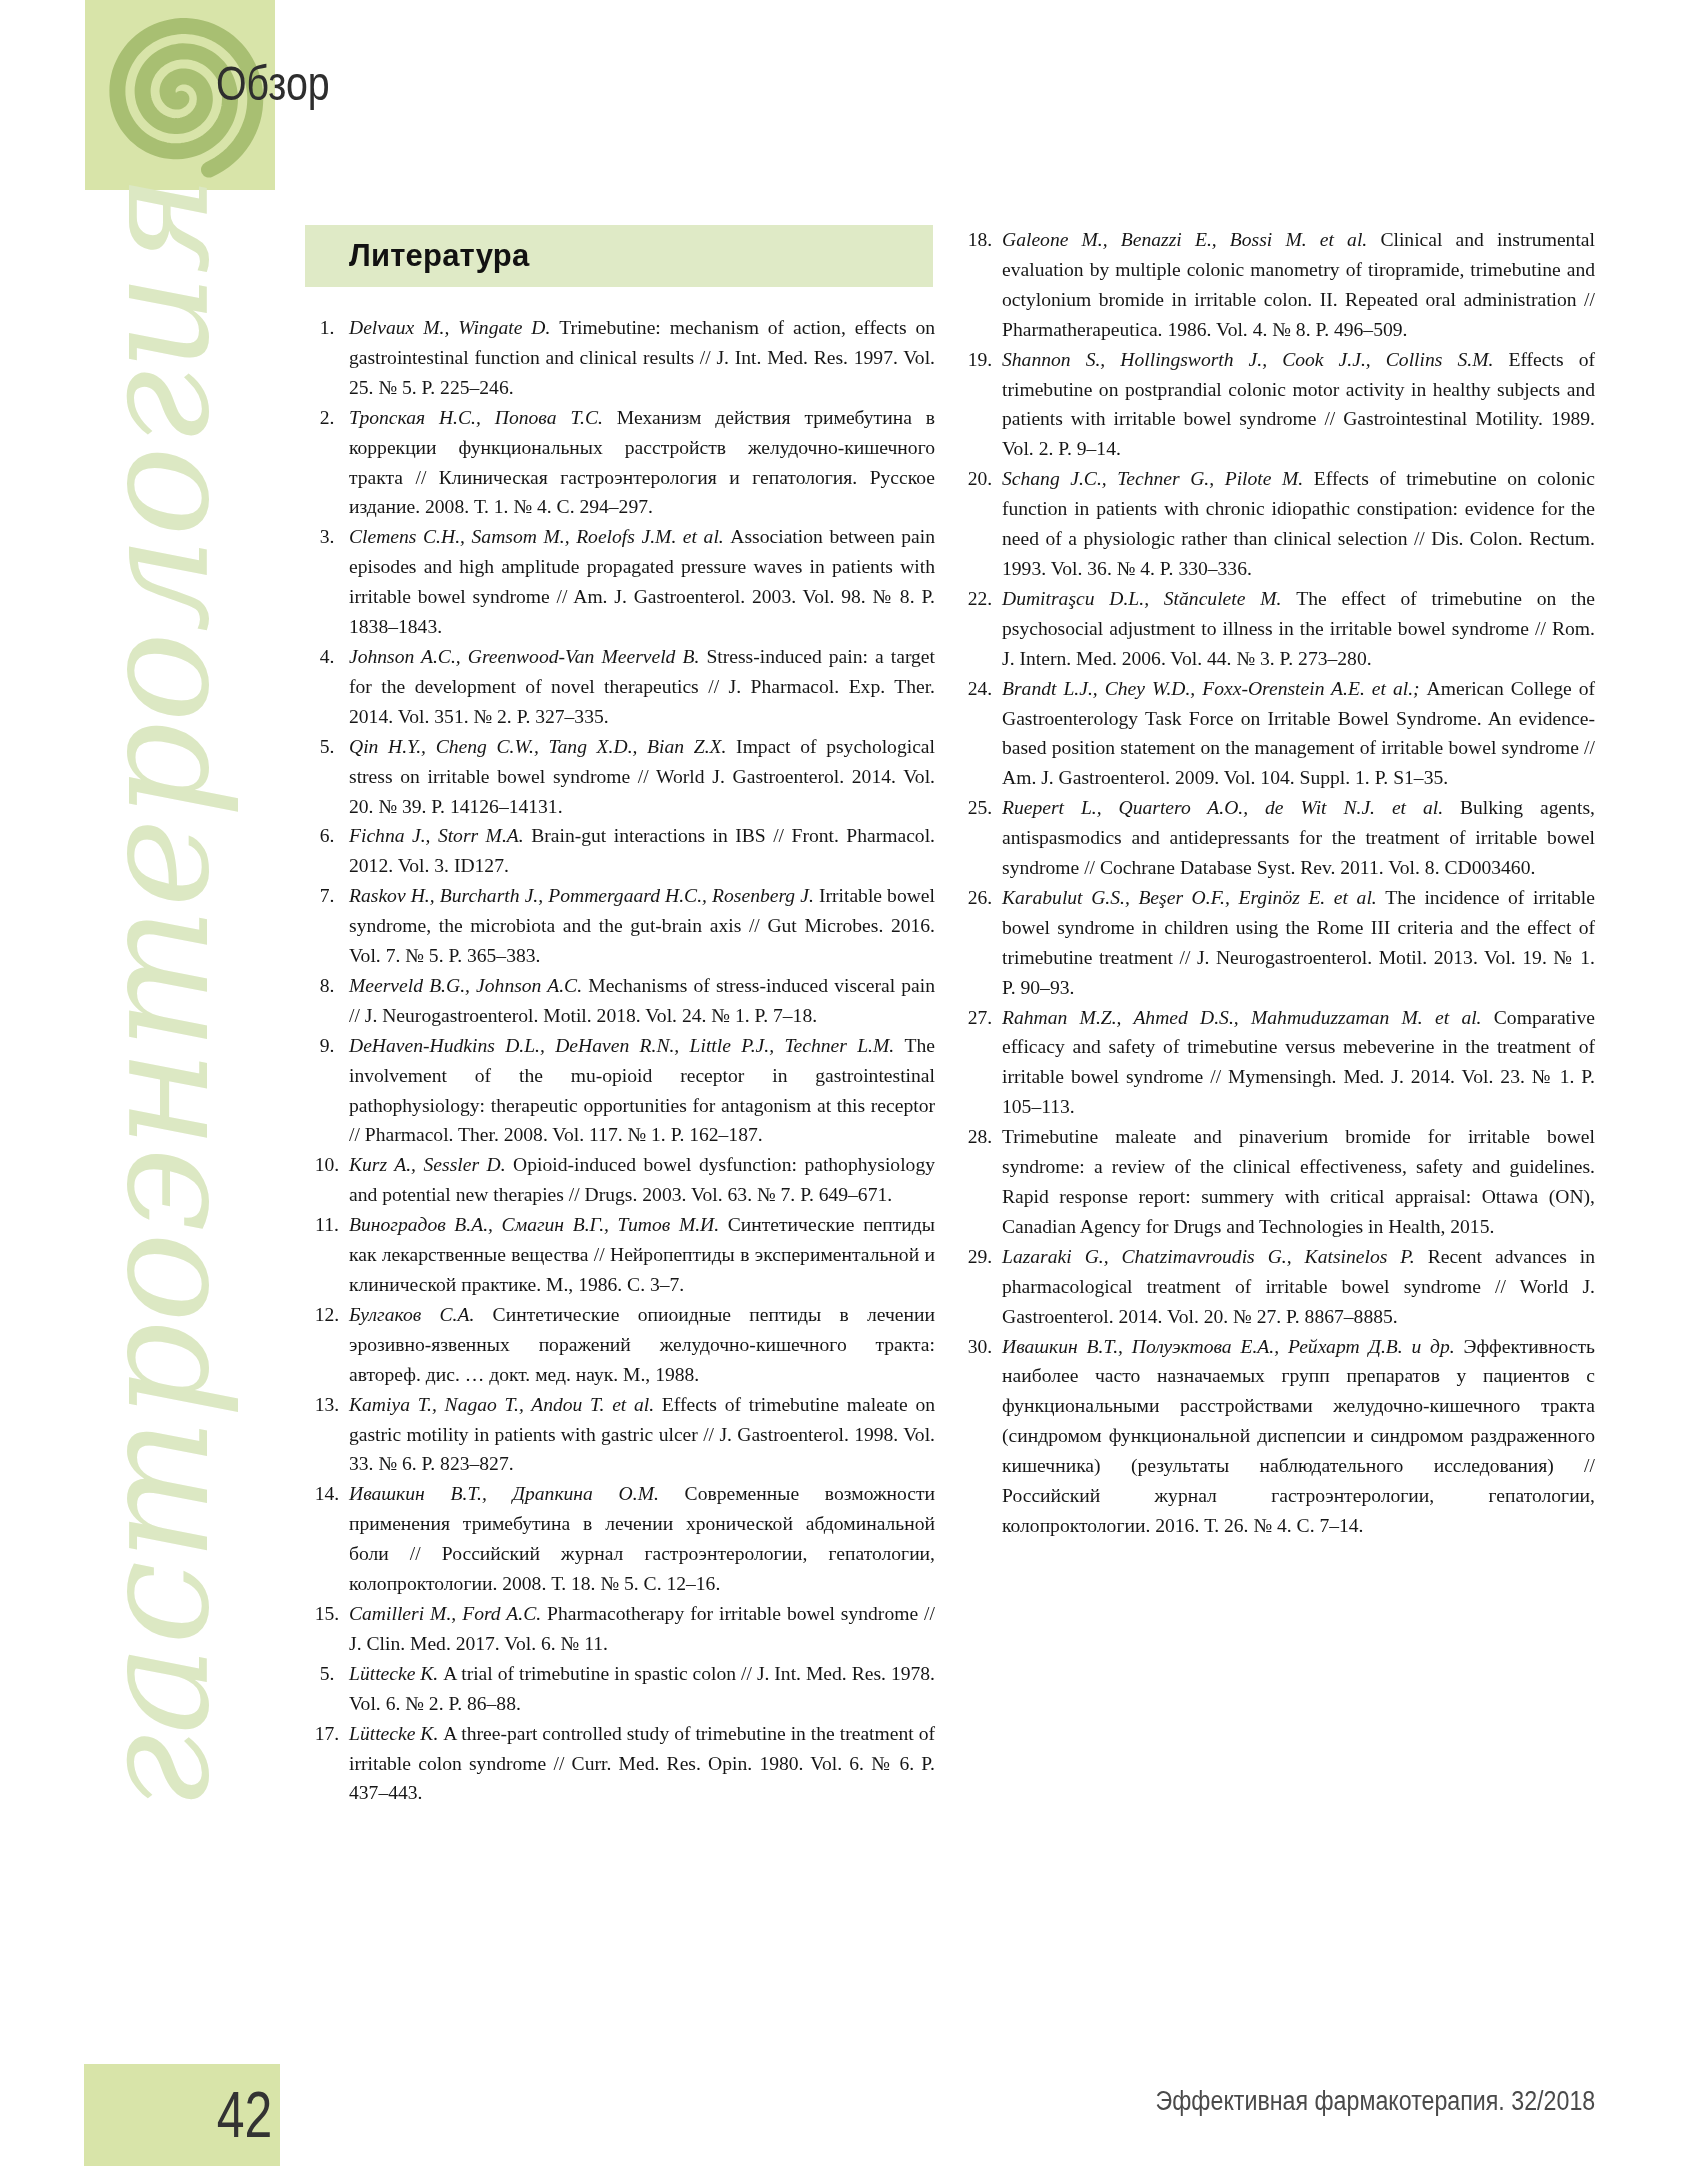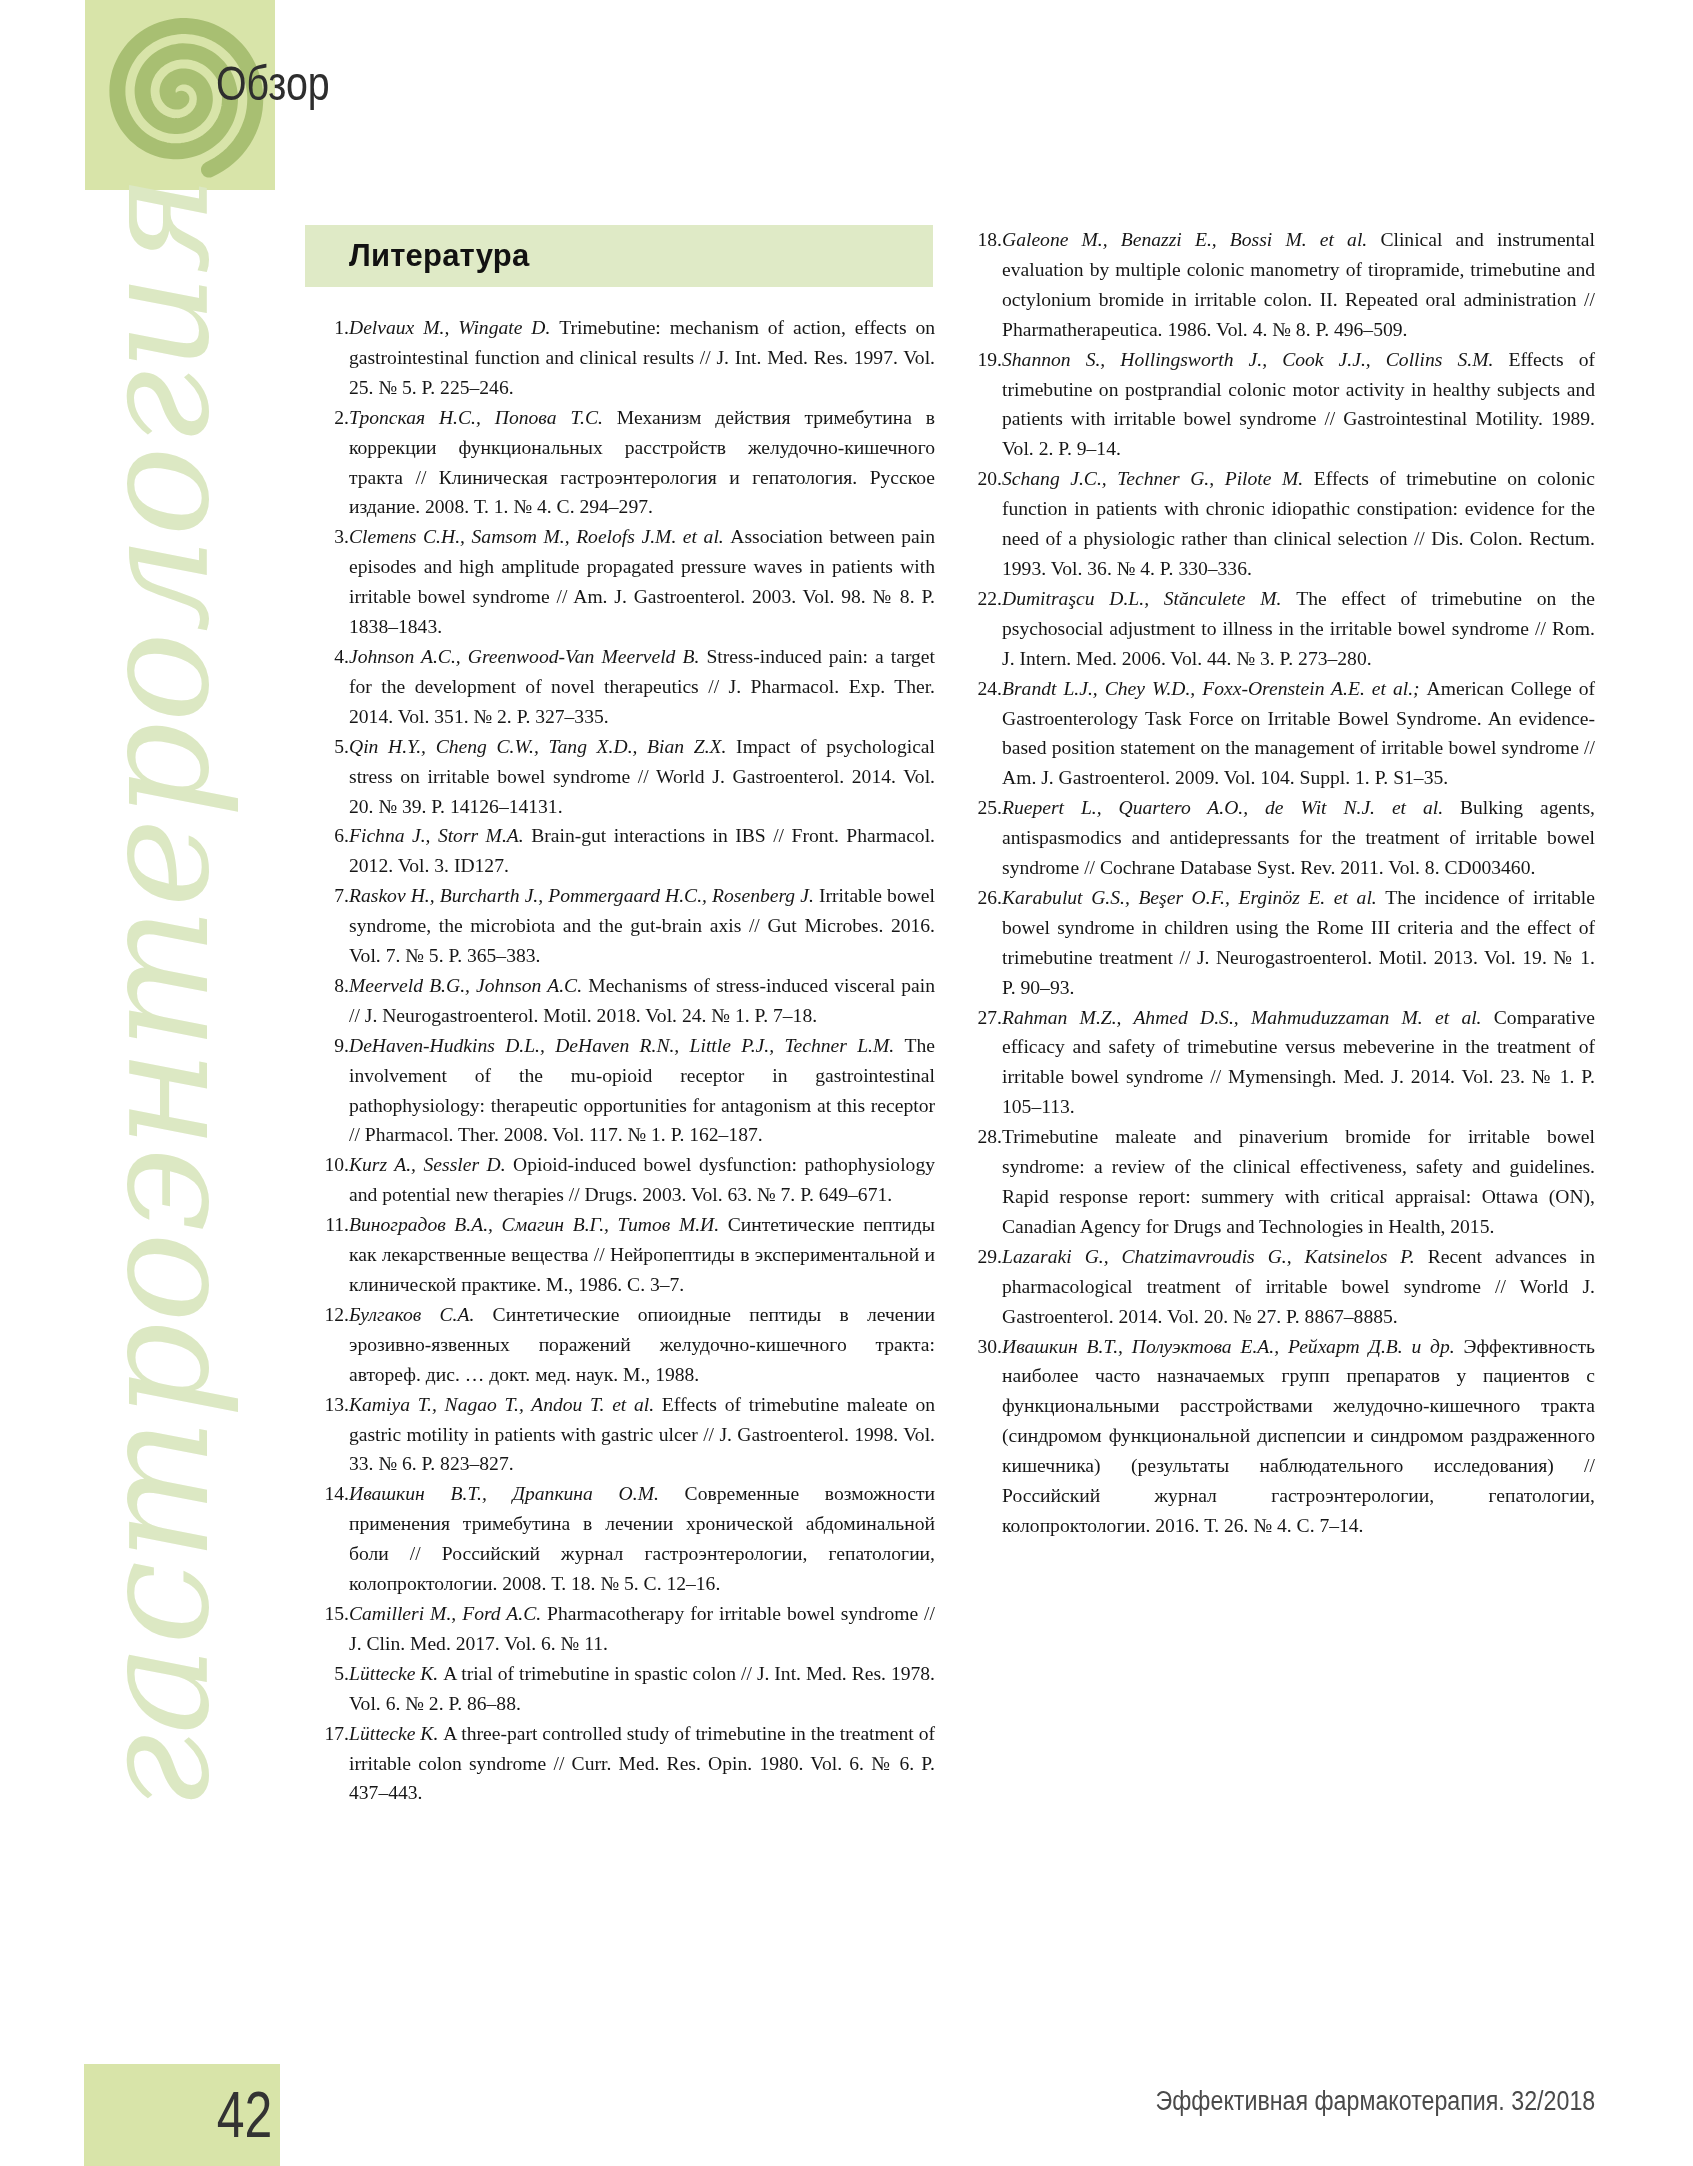--- a/index.html
+++ b/index.html
@@ -51,21 +51,21 @@
   }
   
   .col{position:absolute; color:#161616;}
   .col-left{left:305px; top:313px; width:630px;}
   .col-right{left:958px; top:225px; width:637px;}
   .ref{
     display:flex;
     font-size:19.6px; line-height:29.9px;
     text-align:justify;
   }
-  .ref .ref-num{flex:0 0 44px; text-align:right;}
+  .ref .ref-num{flex:0 0 44px; text-align:center;}
   .ref .ref-body{flex:1 1 auto;}
   .ref .ref-body i{font-style:italic;}
   
   .page-num-box{
     position:absolute; left:84px; top:2064px; width:196px; height:102px;
     background:var(--green-box,#d8e4a9);
     display:flex; align-items:center; justify-content:flex-end;
   }
   .page-num-box .page-num{
     font-family:"Liberation Sans", sans-serif;

